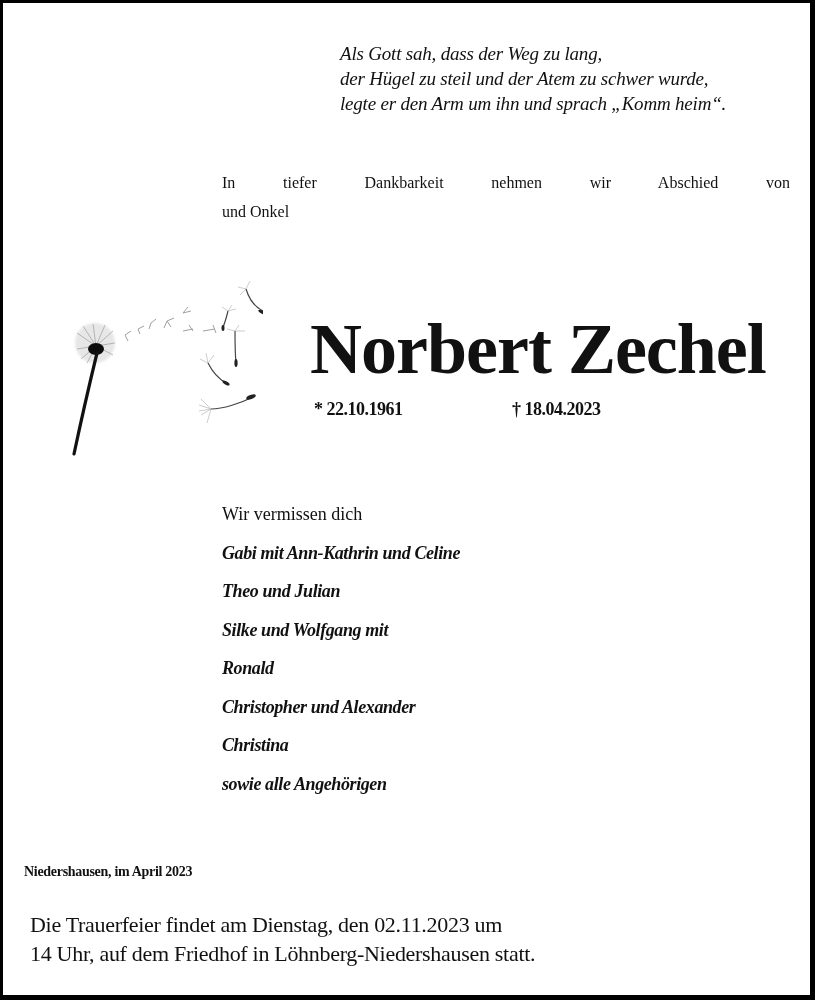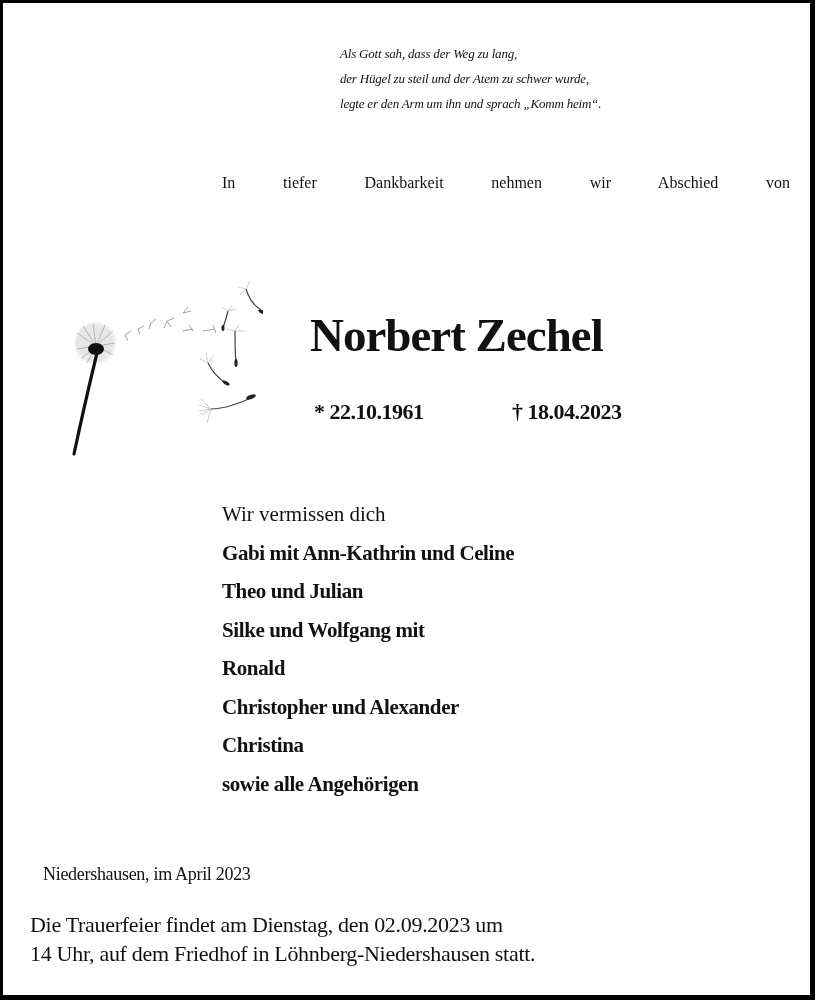--- a/index.html
+++ b/index.html
@@ -4,66 +4,67 @@
   <style>
     html, body { margin: 0; padding: 0; background: #000; }
     body { width: 815px; height: 1000px; position: relative; overflow: hidden; }
     .card {
       position: absolute; left: 3px; top: 3px; width: 807px; height: 992px;
       background: #fff; color: #111;
       font-family: "Liberation Serif", "DejaVu Serif", serif;
     }
     .poem {
       position: absolute; left: 337px; top: 38px; width: 460px;
-      font-style: italic; font-size: 13px; line-height: 25px; letter-spacing: -0.2px;
+      font-style: italic; font-size: 19px; line-height: 25px; letter-spacing: -0.2px;
     }
     .poem div { white-space: nowrap; }
     .intro {
       position: absolute; left: 219px; top: 165px; width: 568px;
       font-size: 16px; line-height: 29px; text-align: justify; text-align-last: left;
     }
     .intro div { white-space: nowrap; }
     .intro .j { text-align: justify; text-align-last: justify; }
     .name {
       position: absolute; left: 307px; top: 305px;
-      font-size: 47px; font-weight: bold; letter-spacing: -1px; white-space: nowrap;
+      font-size: 72px; font-weight: bold; letter-spacing: -1px; white-space: nowrap;
     }
     .dates {
       position: absolute; left: 311px; top: 396px;
-      font-size: 22px; font-weight: bold; white-space: nowrap; letter-spacing: -0.5px;
+      font-size: 18px; font-weight: bold; white-space: nowrap; letter-spacing: -0.5px;
     }
     .dates .death { position: absolute; left: 198px; top: 0; }
     .miss {
       position: absolute; left: 219px; top: 492px;
-      font-size: 21px; line-height: 38.5px; white-space: nowrap;
+      font-size: 18px; line-height: 38.5px; white-space: nowrap;
     }
-    .miss .b { font-weight: bold; letter-spacing: -0.4px; }
+    .miss .b { font-weight: bold; letter-spacing: -0.4px; font-style: italic; }
     .place {
-      position: absolute; left: 40px; top: 861px;
-      font-size: 18px; white-space: nowrap; letter-spacing: -0.3px;
+      position: absolute; left: 21px; top: 861px;
+      font-size: 14px; white-space: nowrap; letter-spacing: -0.3px; font-weight: bold;
     }
     .service {
       position: absolute; left: 27px; top: 907px;
       font-size: 22px; line-height: 29px; white-space: nowrap; letter-spacing: -0.3px;
     }
     .dandelion { position: absolute; left: 60px; top: 268px; width: 200px; height: 190px; }
   </style>
 </head>
 <body>
 
 <div class="card">
 
   <div class="poem">
     <div>Als Gott sah, dass der Weg zu lang,</div>
     <div>der Hügel zu steil und der Atem zu schwer wurde,</div>
     <div>legte er den Arm um ihn und sprach „Komm heim“.</div>
   </div>
 
   <div class="intro">
     <div class="j">In tiefer Dankbarkeit nehmen wir Abschied von</div>
+    <div>und Onkel</div>
   </div>
 
   <svg class="dandelion" viewBox="0 0 200 190">
     <defs>
       <filter id="blur1">
           <feGaussianBlur stdDeviation="1.2"></feGaussianBlur>
         </filter>
       <filter id="blur2">
           <feGaussianBlur stdDeviation="0.6"></feGaussianBlur>
         </filter>
@@ -133,17 +134,17 @@
     <div class="b">Silke und Wolfgang mit</div>
     <div class="b">Ronald</div>
     <div class="b">Christopher und Alexander</div>
     <div class="b">Christina</div>
     <div class="b">sowie alle Angehörigen</div>
   </div>
 
   <div class="place">Niedershausen, im April 2023</div>
 
   <div class="service">
-    <div>Die Trauerfeier findet am Dienstag, den 02.09.2023 um</div>
+    <div>Die Trauerfeier findet am Dienstag, den 02.11.2023 um</div>
     <div>14 Uhr, auf dem Friedhof in Löhnberg-Niedershausen statt.</div>
   </div>
 
 </div>
 
 </body></html>

